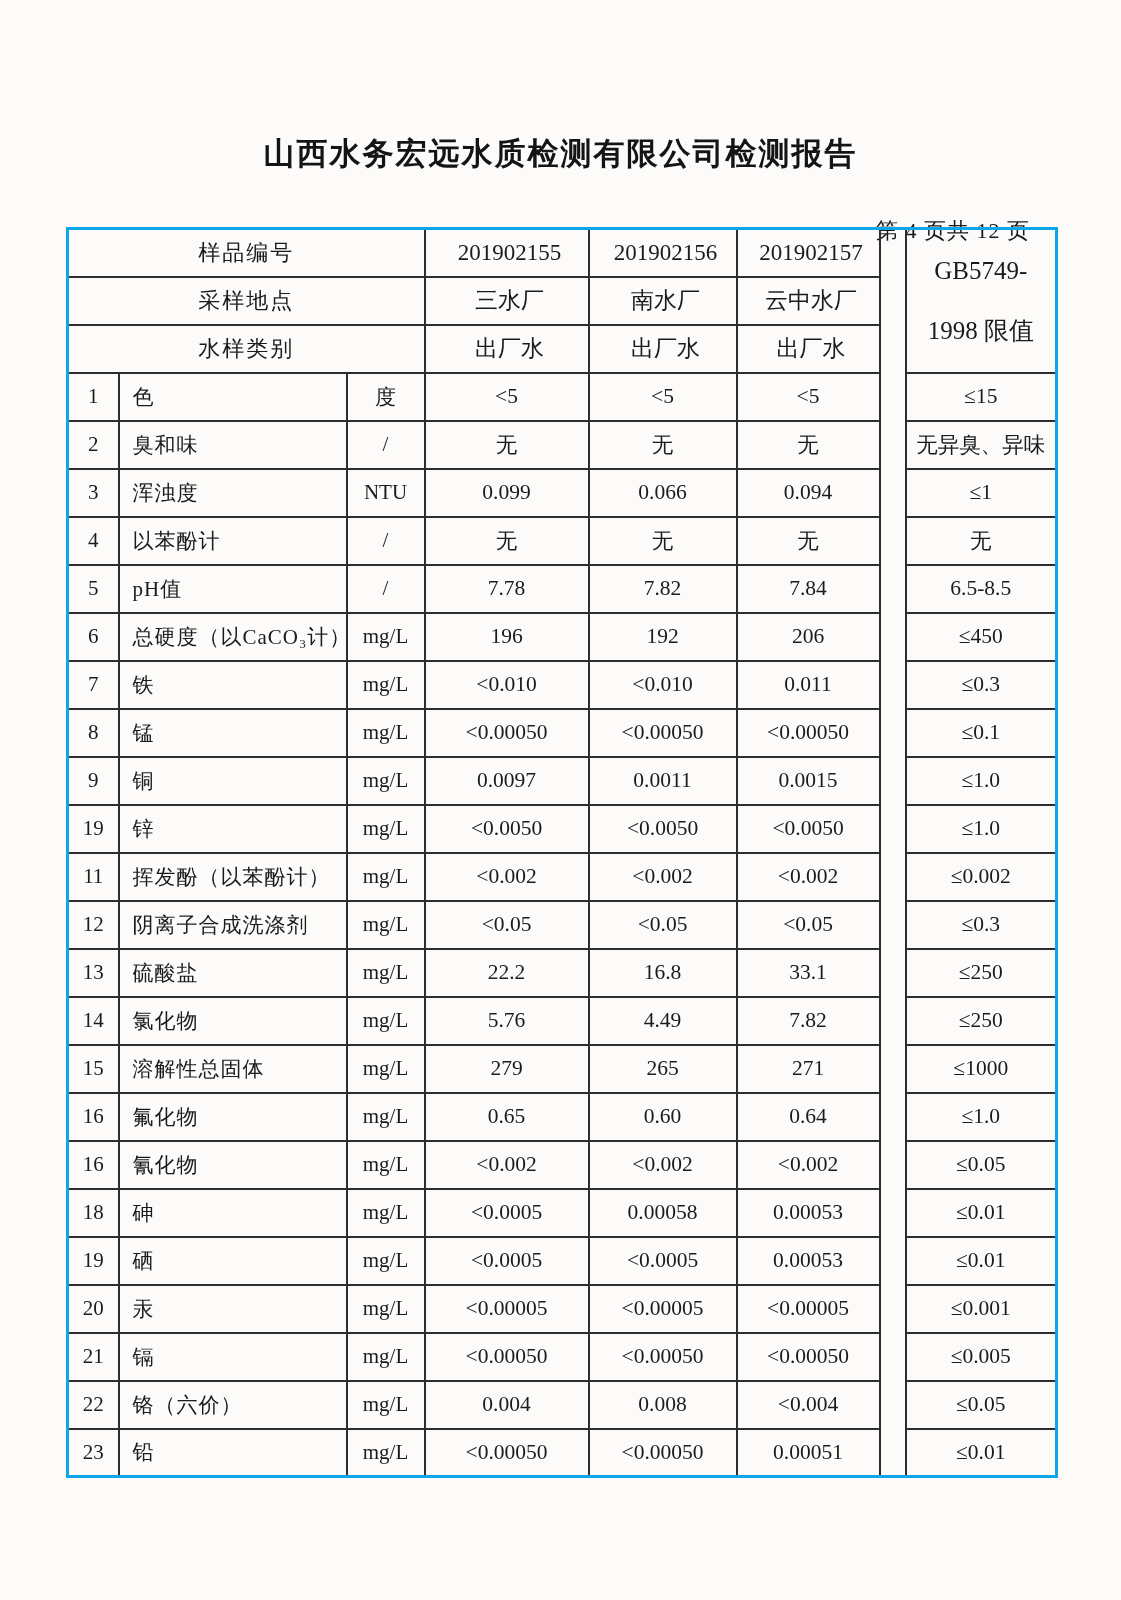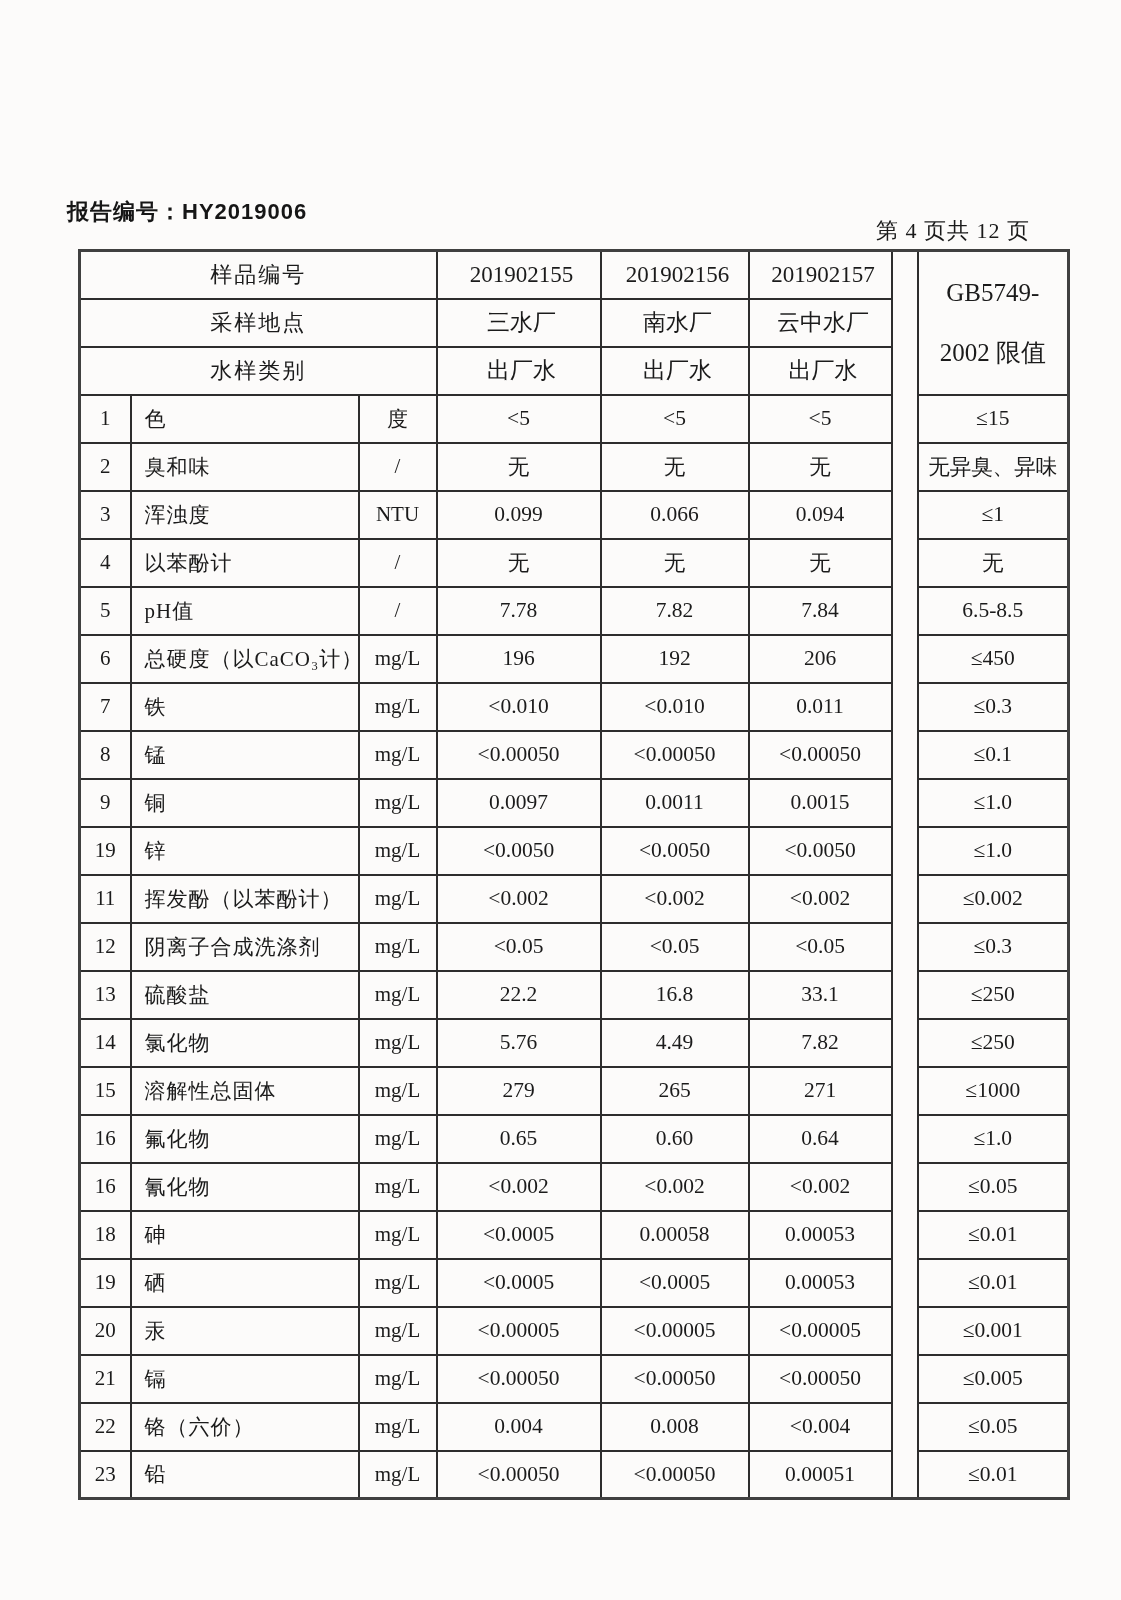--- a/index.html
+++ b/index.html
@@ -39,26 +39,25 @@
   }
   .meta-right {
     position: absolute;
     right: 91px; top: 216px;
     font-size: 22px;
     letter-spacing: 1px;
     color: #1a1a1a;
   }
   table.report-table {
     position: absolute;
-    left: 66px; top: 249px;
+    left: 66px; top: 227px;
     width: 989px;
     border-collapse: collapse;
     table-layout: fixed;
-    border: 3px solid #404040;
-    margin-left: 12px;
+    border: 3px solid #0ea5e9;
   }
   .report-table tr { height: 48px; }
   .report-table td {
     border: 2px solid #2d2d2d;
     padding: 0;
     text-align: center;
     vertical-align: middle;
     font-size: 21px;
     white-space: nowrap;
     overflow: hidden;
@@ -78,22 +77,22 @@
   .report-table td.c-val, .report-table td.c-limit { font-size: 21.5px; }
   td.limit-head { font-size: 25px; }
   td.limit-head .lh-line { display: block; line-height: 1.1; }
   td.limit-head .lh-line + .lh-line { margin-top: 32px; }
 </style>
 </head>
 <body>
 
 <div class="paper">
 
-
-  <div class="meta-left">报告编号：HY2019006</div>
+  <h1 class="title">山西水务宏远水质检测有限公司检测报告</h1>
+
   <div class="meta-right">第 4 页共 12 页</div>
 
   <table class="report-table">
     <colgroup>
       <col style="width:51px">
       <col style="width:228px">
       <col style="width:78px">
       <col style="width:164px">
       <col style="width:148px">
       <col style="width:143px">
@@ -102,21 +101,21 @@
     </colgroup>
     <tbody>
       <tr>
         <td colspan="3" class="hlabel">样品编号</td>
         <td class="hval">201902155</td>
         <td class="hval">201902156</td>
         <td class="hval">201902157</td>
         <td class="gap-col" rowspan="26"></td>
         <td class="limit-head" rowspan="3">
           <span class="lh-line">GB5749-</span>
-          <span class="lh-line">2002 限值</span>
+          <span class="lh-line">1998 限值</span>
         </td>
       </tr>
       <tr>
         <td colspan="3" class="hlabel">采样地点</td>
         <td class="hval">三水厂</td>
         <td class="hval">南水厂</td>
         <td class="hval">云中水厂</td>
       </tr>
       <tr>
         <td colspan="3" class="hlabel">水样类别</td>

